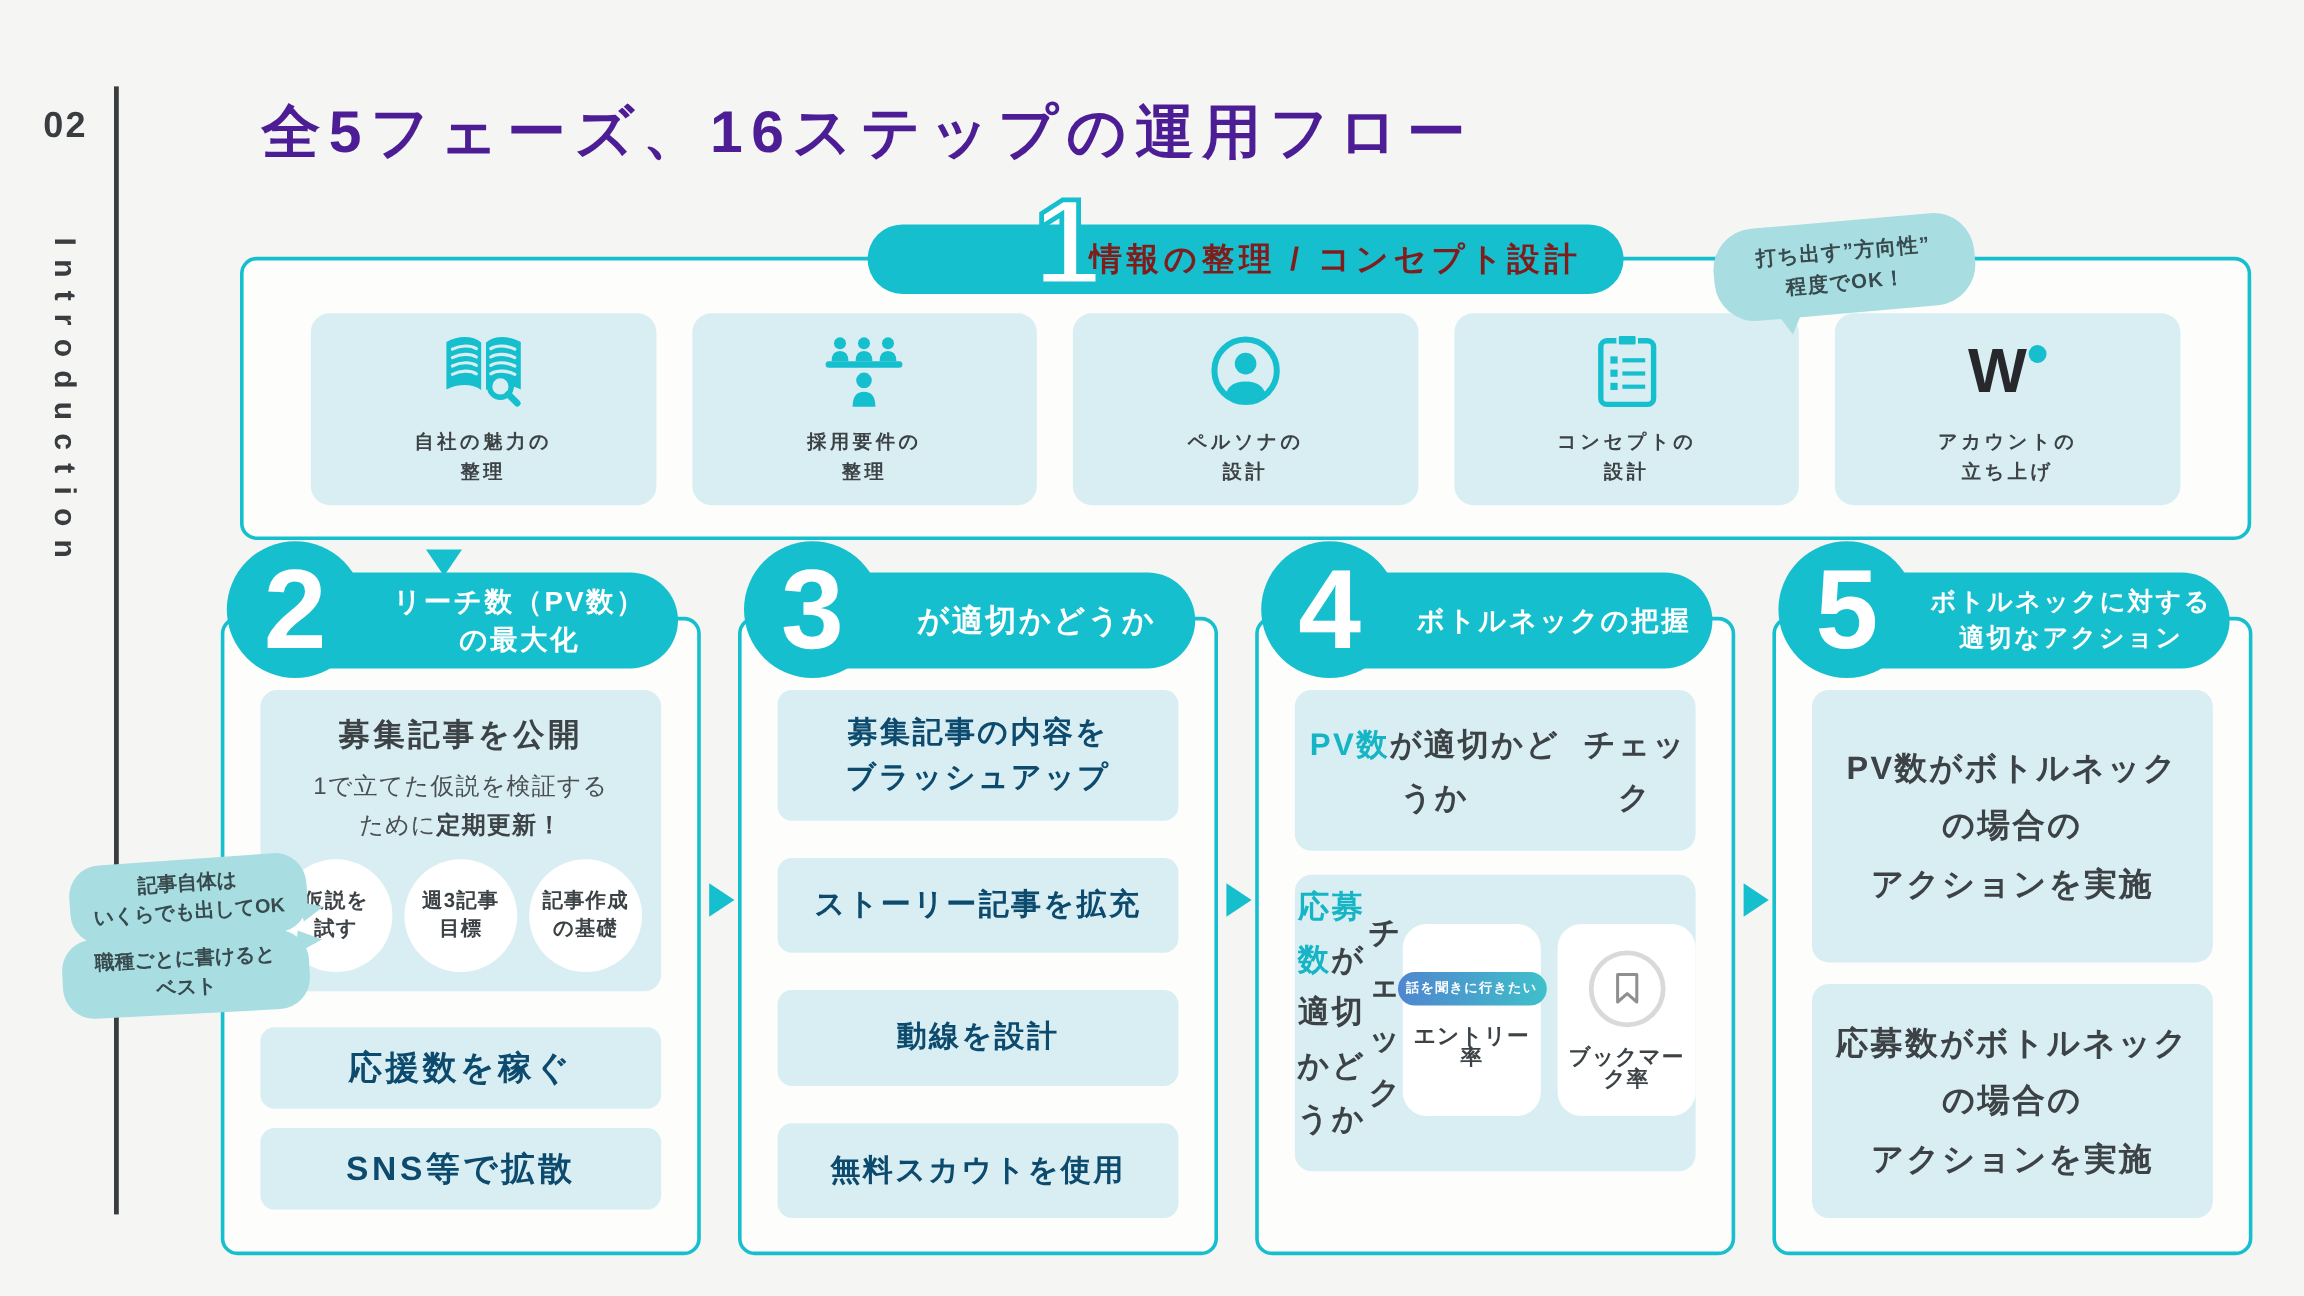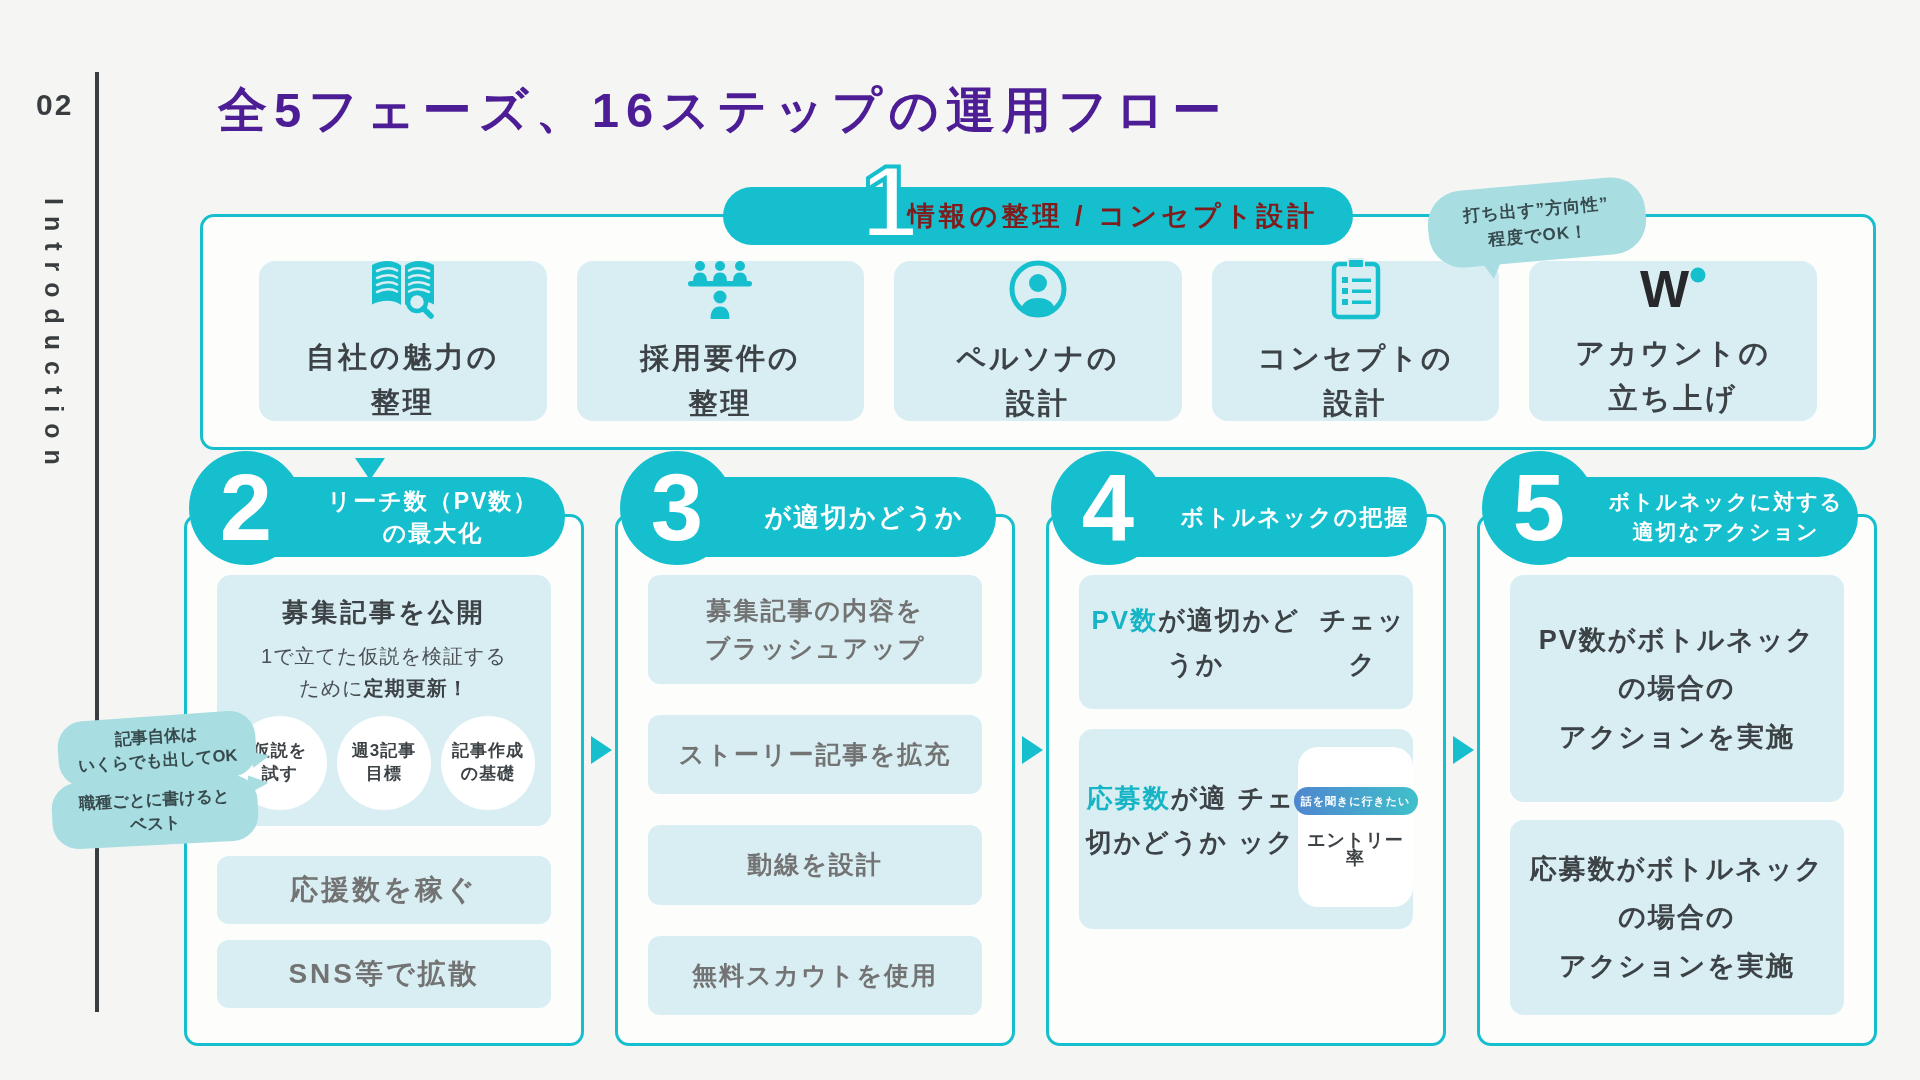--- a/index.html
+++ b/index.html
@@ -30,21 +30,21 @@
   .note-bubble { position:absolute; left:1428px; top:184px; width:218px; padding:13px 6px; background:#a8dde2;
     border-radius:34px; transform:rotate(-5deg); z-index:4; text-align:center; font-size:17px; font-weight:700;
     line-height:1.5; letter-spacing:1px; color:#374a4d; white-space:pre-line; }
   .note-bubble::after { content:""; position:absolute; left:46px; bottom:-13px; width:0; height:0;
     border-left:17px solid transparent; border-right:6px solid transparent; border-top:19px solid #a8dde2;
     transform:rotate(10deg); }
 
   .p1-cards { position:absolute; left:56px; right:56px; top:44px; bottom:26px; display:flex; gap:30px; }
   .p1-card { flex:1; background:#d8eef3; border-radius:16px; display:flex; flex-direction:column;
     align-items:center; justify-content:center; gap:15px; }
-  .p1-card .label { font-size:29px; font-weight:700; letter-spacing:3px; line-height:1.55; text-align:center;
+  .p1-card .label { font-size:16px; font-weight:700; letter-spacing:3px; line-height:1.55; text-align:center;
     white-space:pre-line; color:#3c4245; }
   .icon-wrap { height:66px; display:flex; align-items:center; justify-content:center; }
 
   .down-arrow { position:absolute; left:355px; top:458px; width:0; height:0;
     border-left:15px solid transparent; border-right:15px solid transparent; border-top:22px solid #16bfce; }
   .right-arrow { position:absolute; top:736px; width:0; height:0;
     border-top:14px solid transparent; border-bottom:14px solid transparent; border-left:21px solid #16bfce; }
   #arrow23 { left:591px; } #arrow34 { left:1022px; } #arrow45 { left:1453px; }
 
   .col { position:absolute; top:514px; width:400px; height:532px; border:3px solid #16bfce; border-radius:14px; background:#fdfdfc; }
@@ -66,21 +66,21 @@
   .main-card { background:#d8eef3; border-radius:14px; padding:20px 8px 16px; text-align:center; }
   .main-title { font-size:26px; font-weight:800; letter-spacing:3px; color:#3c4245; }
   .main-body { margin-top:10px; font-size:20px; line-height:1.6; letter-spacing:1px; color:#4a4f52; }
   .main-body .bold { font-weight:800; color:#3c4245;text-align:right; }
   .circle-row { margin-top:12px; display:flex; justify-content:center; gap:10px; }
   .step-circle { width:94px; height:94px; border-radius:50%; background:#fff; display:flex; align-items:center;
     justify-content:center; text-align:center; font-size:17px; font-weight:700; line-height:1.35;
     letter-spacing:1px; white-space:pre-line; color:#3c4245; }
 
   .simple-card { background:#d8eef3; border-radius:12px; display:flex; align-items:center; justify-content:center;
-    font-weight:800; letter-spacing:3px; color:#737373; text-align:center; white-space:pre-line; }
+    font-weight:800; letter-spacing:3px; color:#0c4a6e; text-align:center; white-space:pre-line; }
   #col2 .simple-card { height:68px; font-size:28px; }
   #col2 .sc1 { margin-top:30px; } #col2 .sc2 { margin-top:16px; }
   #col3 .simple-card { font-size:25px; line-height:1.5; letter-spacing:2px; }
   #col3 .c1 { height:110px; } #col3 .c2, #col3 .c3, #col3 .c4 { height:80px; margin-top:31px; }
 
   .check-card { background:#d8eef3; border-radius:14px; text-align:center; display:flex; 
     align-items:center; justify-content:center; font-size:26px; font-weight:800; letter-spacing:2px;
     line-height:1.7; color:#3c4245; }
   .accent { color:#16b5c6; }
   .check1 { height:134px; }
@@ -281,20 +281,28 @@
         <div>チェック</div>
       </div>
       <div class="check-card check2">
         <div><span class="accent">応募数</span><span>が適切かどうか</span></div>
         <div>チェック</div>
         <div class="metrics-row">
           <div class="metric-card">
             <div class="entry-pill">話を聞きに行きたい</div>
             <div class="metric-label">エントリー率</div>
           </div>
+          <div class="metric-card">
+            <div class="bm-circle">
+              <svg width="22" height="28" viewBox="0 0 22 28">
+                <path d="M3 2 h16 v23 l-8 -7 l-8 7 z" fill="none" stroke="#8f8f8f" stroke-width="2.5" stroke-linejoin="round"></path>
+              </svg>
+            </div>
+            <div class="metric-label">ブックマーク率</div>
+          </div>
         </div>
       </div>
     </div>
   </div>
 
   <div class="right-arrow" id="arrow45"></div>
 
   <div class="col" id="col5">
     <div class="col-pill">
       <span class="num-blob">5</span>

